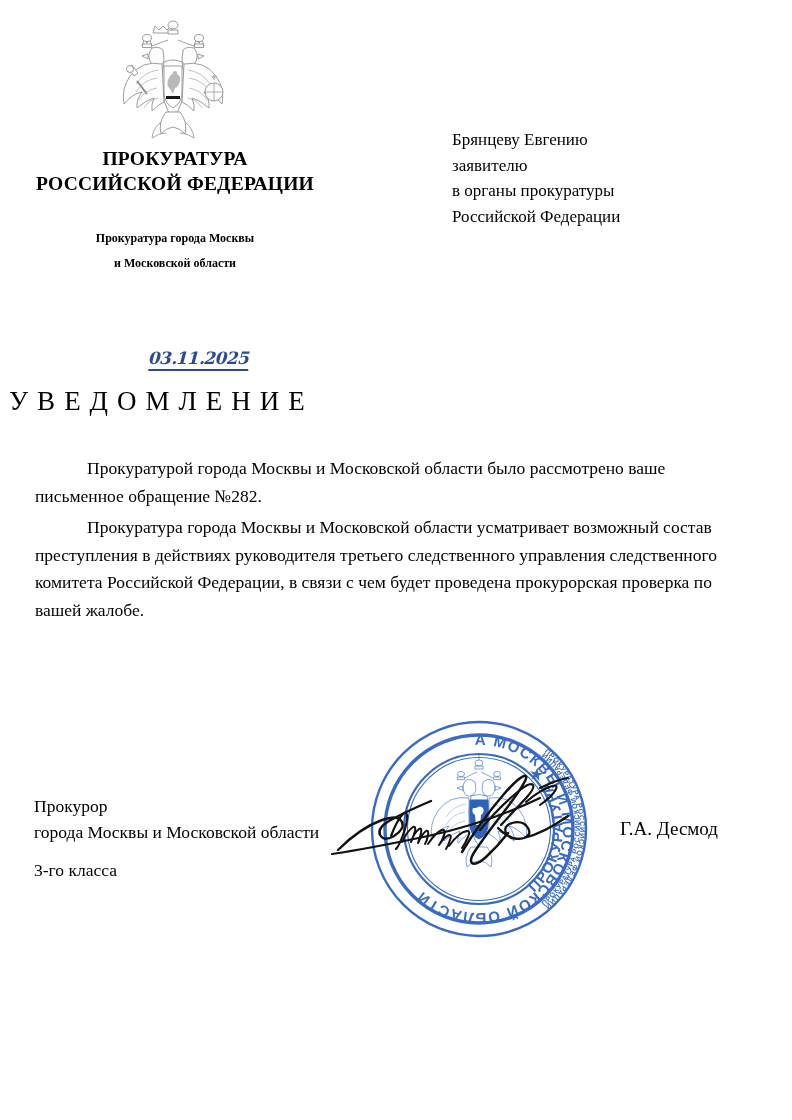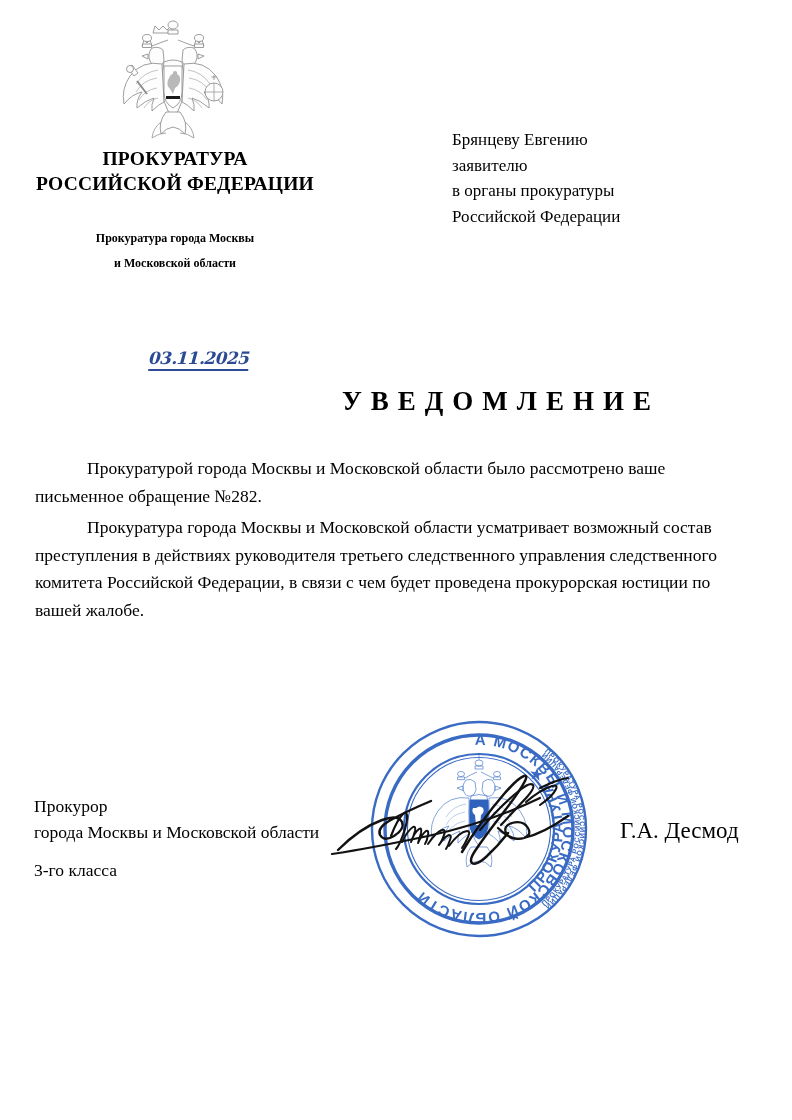--- a/index.html
+++ b/index.html
@@ -89,23 +89,23 @@
     padding-bottom: 1px;
     transform: skewX(-4deg);
   }
 
   
   .doc-title {
     position: absolute;
     left: 0;
     top: 386px;
     width: 660px;
-    text-align: right;
+    text-align: left;
     font-size: 27px;
-    font-weight: bold;
+    font-weight: normal;
     letter-spacing: 9px;
     text-indent: 9px;
   }
 
   
   .body-text {
     position: absolute;
     left: 35px;
     top: 447px;
     width: 722px;
@@ -128,21 +128,21 @@
     font-size: 17.5px;
     line-height: 26px;
     width: 400px;
   }
   .sig-group2 { margin-top: 12px; }
 
   .sig-name {
     position: absolute;
     left: 620px;
     top: 818px;
-    font-size: 23px;
+    font-size: 19px;
     white-space: nowrap;
   }
 
   
   .seal {
     position: absolute;
     left: 366px;
     top: 716px;
     width: 226px;
     height: 226px;
@@ -246,21 +246,21 @@
     <div>в органы прокуратуры</div>
     <div>Российской Федерации</div>
   </div>
 
   <div class="datestamp">03.11.2025</div>
 
   <div class="doc-title">УВЕДОМЛЕНИЕ</div>
 
   <div class="body-text">
     <p>Прокуратурой города Москвы и Московской области  было рассмотрено ваше письменное обращение №282.</p>
-    <p>Прокуратура города Москвы и Московской области усматривает возможный состав преступления в действиях руководителя третьего следственного управления следственного комитета Российской Федерации, в связи с чем будет проведена прокурорская юстиции по вашей жалобе.</p>
+    <p>Прокуратура города Москвы и Московской области усматривает возможный состав преступления в действиях руководителя третьего следственного управления следственного комитета Российской Федерации, в связи с чем будет проведена прокурорская проверка по вашей жалобе.</p>
   </div>
 
   <div class="seal">
     <svg viewBox="0 0 226 226" xmlns="http://www.w3.org/2000/svg">
       <defs>
         <path id="ringOuter" d="M113,113 m0,-101 a101,101 0 1,1 -0.1,0"></path>
         <path id="ringInner" d="M113,113 m0,-84 a84,84 0 1,1 -0.1,0"></path>
         <path id="ringBottom" d="M113,113 m0,84 a84,84 0 1,0 -0.1,0"></path>
         <path id="ringBottomOuter" d="M113,113 m0,101 a101,101 0 1,0 -0.1,0"></path>
       </defs>

